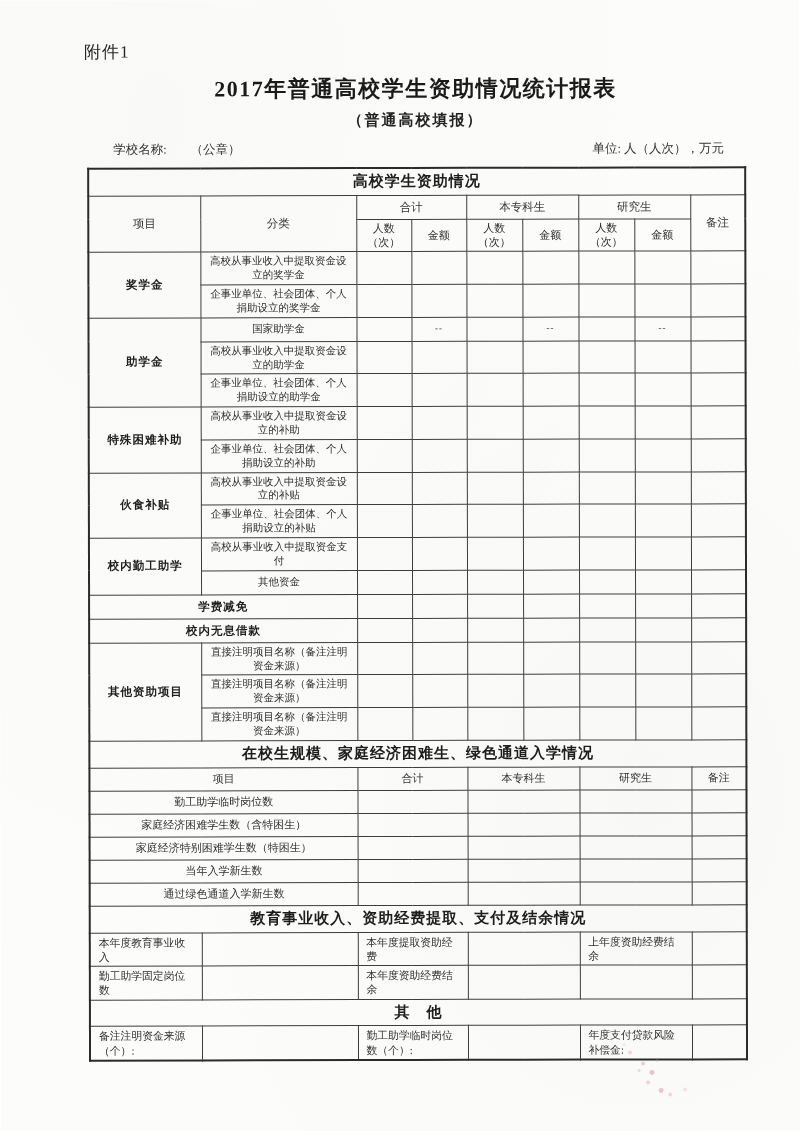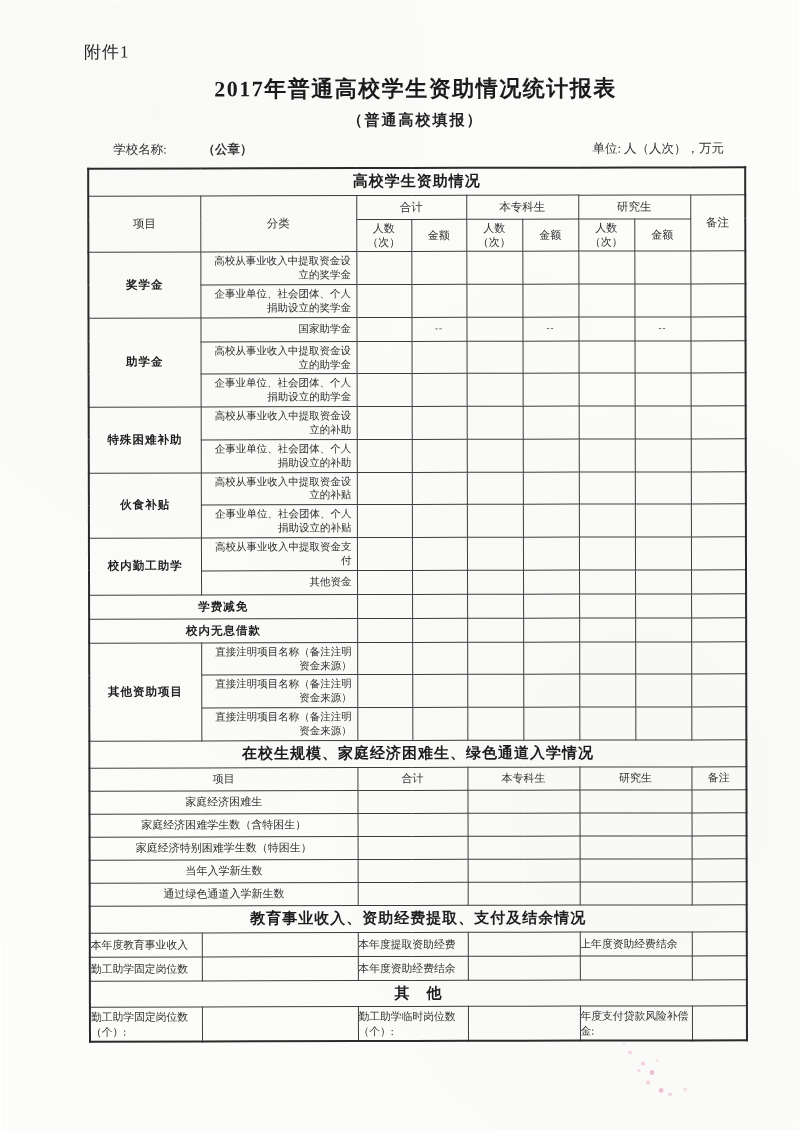--- a/index.html
+++ b/index.html
@@ -24,42 +24,42 @@
   }
   .subtitle{
     position:absolute;left:88px;top:111px;width:657px;
     text-align:center;font-size:15px;font-weight:bold;letter-spacing:2px;color:#222;
   }
   .meta{
     position:absolute;left:88px;top:141px;width:657px;
     display:flex;justify-content:space-between;font-size:12.5px;color:#333;
   }
   .meta-left{padding-left:26px;}
-  .seal{margin-left:36px;font-weight:bold;}
+  .seal{margin-left:24px;}
   .meta-right{padding-right:20px;}
 
   table.form{
     position:absolute;left:88px;top:167px;width:657px;
     border-collapse:collapse;table-layout:fixed;
     border:2px solid #2b2b2b;
   }
   td{
     border:1px solid #3d3d3d;
     font-size:10.5px;line-height:1.32;
     padding:2px 3px;height:19px;
     text-align:center;vertical-align:middle;
     overflow:hidden;color:#2e2e2e;
   }
   td.st{font-size:15px;font-weight:bold;letter-spacing:1px;padding:3px;color:#1d1d1d;}
   td.hd{font-size:11.5px;color:#333;margin-top:24px;}
   td.sub{white-space:pre-line;font-size:11px;line-height:1.25;}
   td.item{font-weight:bold;font-size:11.5px;letter-spacing:1px;color:#1f1f1f;margin-top:20px;}
-  td.cat{text-align:right;padding:2px 5px;}
+  td.cat{text-align:center;padding:2px 5px;}
   td.full{font-weight:bold;font-size:11.5px;letter-spacing:1px;color:#1f1f1f;}
-  td.lbl{text-align:left;font-size:10.8px;padding:2px 0;}
+  td.lbl{text-align:left;font-size:10.8px;padding:2px 8px;}
   td.dash{font-size:9px;color:#4a4a4a;letter-spacing:1px;}
   tr.s2 td{height:18px;font-size:11px;}
 
   .speckles{
     position:absolute;left:0;top:0;width:2px;height:2px;border-radius:50%;
     background:transparent;
     box-shadow:
       628px 1052px 0 1px rgba(226,130,168,.30),
       641px 1063px 0 1px rgba(226,130,168,.38),
       650px 1072px 0 1.5px rgba(219,110,158,.42),
@@ -303,21 +303,21 @@
         <td class="st" colspan="9">在校生规模、家庭经济困难生、绿色通道入学情况</td>
       </tr>
       <tr class="s2">
         <td class="hd" colspan="2">项目</td>
         <td class="hd" colspan="2">合计</td>
         <td class="hd" colspan="2">本专科生</td>
         <td class="hd" colspan="2">研究生</td>
         <td class="hd">备注</td>
       </tr>
       <tr class="s2">
-        <td colspan="2">家庭经济困难生</td>
+        <td colspan="2">勤工助学临时岗位数</td>
       <td colspan="2"></td>
           <td colspan="2"></td>
           <td colspan="2"></td>
           <td></td>
         </tr>
       <tr class="s2">
         <td colspan="2">家庭经济困难学生数（含特困生）</td>
       <td colspan="2"></td>
           <td colspan="2"></td>
           <td colspan="2"></td>
@@ -362,21 +362,21 @@
         <td class="lbl" colspan="2">本年度资助经费结余</td>
         <td colspan="2"></td>
         <td colspan="2"></td>
         <td></td>
       </tr>
 
       <tr>
         <td class="st" colspan="9">其　他</td>
       </tr>
       <tr>
-        <td class="lbl">勤工助学固定岗位数（个）:</td>
+        <td class="lbl">备注注明资金来源（个）:</td>
         <td></td>
         <td class="lbl" colspan="2">勤工助学临时岗位数（个）:</td>
         <td colspan="2"></td>
         <td class="lbl" colspan="2">年度支付贷款风险补偿金:</td>
         <td></td>
       </tr>
     </tbody>
   </table>
 
   <div class="speckles"></div>

